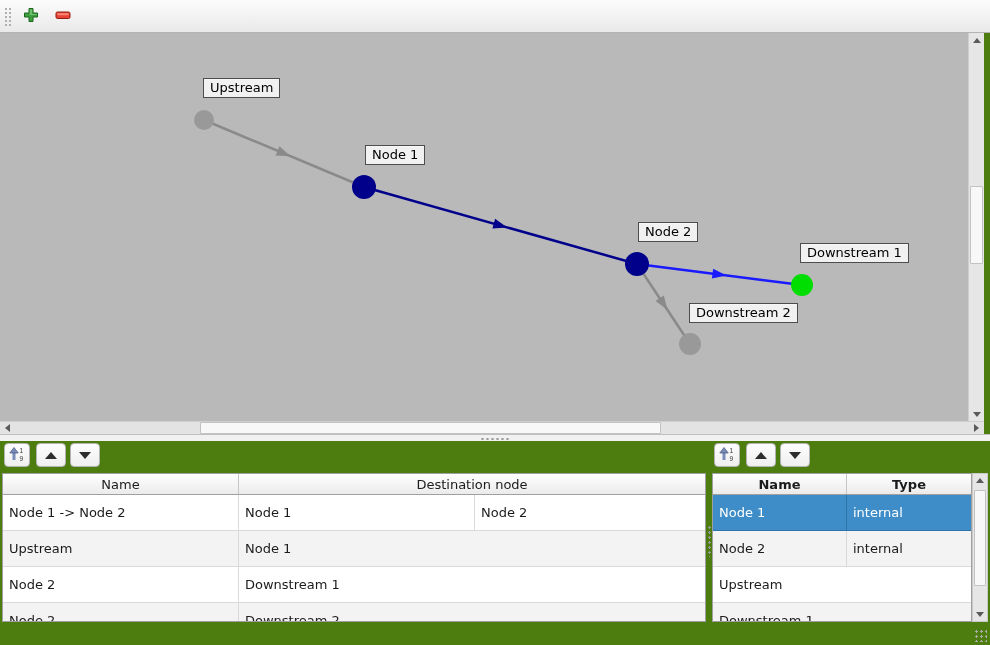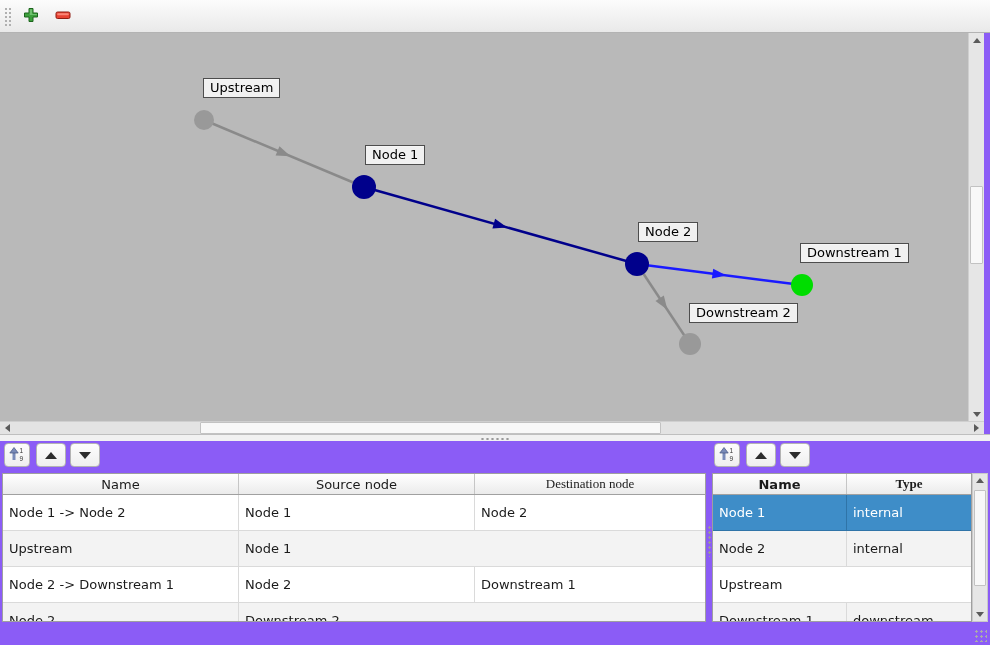--- a/index.html
+++ b/index.html
@@ -1,18 +1,18 @@
 <!DOCTYPE html>
 <html><head>
 <meta charset="utf-8">
 <style>
   * { margin:0; padding:0; box-sizing:border-box; }
   html,body { width:990px; height:645px; }
   body { font-family:"DejaVu Sans","Liberation Sans",sans-serif; font-size:13px; color:#1b1b1b; }
-  #app { position:relative; width:990px; height:645px; background:#8b5cf6; overflow:hidden; }
+  #app { position:relative; width:990px; height:645px; background:#4d7c0f; overflow:hidden; }
 
   
   .toolbar { position:absolute; left:0; top:0; width:990px; height:33px;
     background:linear-gradient(#fcfcfc,#e9e9e9); border-bottom:1px solid #b3b3b3; }
   .tb-grip { position:absolute; left:4px; top:7px; width:9px; height:20px;
     background-image:radial-gradient(circle,#b0b0b0 1px,transparent 1.4px); background-size:4px 4px; }
   .tb-btn { position:absolute; top:4px; width:26px; height:25px; border:none; background:transparent;
     display:flex; align-items:center; justify-content:center; cursor:pointer; }
 
   
@@ -41,21 +41,21 @@
   
   .mini-btn { position:absolute; top:443px; height:24px; border:1px solid #b3b3b3; border-radius:4px;
     background:linear-gradient(#fdfdfd,#efefef); display:flex; align-items:center; justify-content:center; cursor:pointer; }
   .arr-up   { width:0; height:0; border-left:6px solid transparent; border-right:6px solid transparent; border-bottom:7px solid #2d2d2d; }
   .arr-down { width:0; height:0; border-left:6px solid transparent; border-right:6px solid transparent; border-top:7px solid #2d2d2d; }
 
   
   .table { position:absolute; top:473px; background:#ffffff; border:1px solid #9f9f9f; overflow:hidden; }
   .thead { display:flex; height:21px; background:linear-gradient(#ffffff,#ebebeb); border-bottom:1px solid #a0a0a0; }
   .hcell { display:flex; align-items:center; justify-content:center; border-right:1px solid #c6c6c6; font-size:13px; cursor:pointer; }
-  .hcell:last-child { border-right:none;font-family:Liberation Serif, serif; }
+  .hcell:last-child { border-right:none; }
   .trow { display:flex; height:36px; border-bottom:1px solid #dadada; background:#fff; cursor:pointer; }
   .trow:nth-child(even) { background:#f3f3f3; }
   .tcell { display:flex; align-items:center; padding-left:6px; border-right:1px solid #dadada; overflow:hidden; white-space:nowrap; }
   .tcell:last-child { border-right:none; }
   .trow.selected { background:#3e8dc8; color:#ffffff; border-bottom:1px solid #2f74a8; }
   .trow.selected .tcell { border-right-color:#2f74a8; }
 
   #edge-table { left:2px;  width:704px; height:149px; }
   #edge-table .c0 { width:236px; } #edge-table .c1 { width:236px; } #edge-table .c2 { flex:1; }
   #node-table { left:712px; width:260px; height:149px; }
@@ -169,35 +169,33 @@
   <button class="mini-btn" style="left:746px;width:30px;">
       <span class="arr-up"></span>
     </button>
   <button class="mini-btn" style="left:780px;width:30px;">
       <span class="arr-down"></span>
     </button>
 
   <div class="table" id="edge-table">
     <div class="thead">
       <div class="hcell c0">Name</div>
-      <div class="hcell c1">Source node</div>
       <div class="hcell c2">Destination node</div>
     </div>
     <div id="edge-tbody">
         <div class="trow">
           <div class="tcell c0">Node 1 -&gt; Node 2</div>
           <div class="tcell c1">Node 1</div>
           <div class="tcell c2">Node 2</div>
         </div>
         <div class="trow">
           <div class="tcell c1">Upstream</div>
           <div class="tcell c2">Node 1</div>
         </div>
         <div class="trow">
-          <div class="tcell c0">Node 2 -&gt; Downstream 1</div>
           <div class="tcell c1">Node 2</div>
           <div class="tcell c2">Downstream 1</div>
         </div>
         <div class="trow">
           <div class="tcell c1">Node 2</div>
           <div class="tcell c2">Downstream 2</div>
         </div>
       </div>
   </div>
 
@@ -215,21 +213,20 @@
         </div>
         <div class="trow">
           <div class="tcell c0">Node 2</div>
           <div class="tcell c1">internal</div>
         </div>
         <div class="trow">
           <div class="tcell c0">Upstream</div>
         </div>
         <div class="trow">
           <div class="tcell c0">Downstream 1</div>
-          <div class="tcell c1">downstream</div>
         </div>
       </div>
   </div>
 
   <div class="tbl-vscroll">
     <button class="sb-btn" style="left:0;top:0;width:14px;height:13px;">
         <span class="tri-up"></span>
       </button>
     <div class="sb-thumb" style="left:1px;top:16px;width:12px;height:96px;"></div>
     <button class="sb-btn" style="left:0;bottom:0;width:14px;height:13px;">

